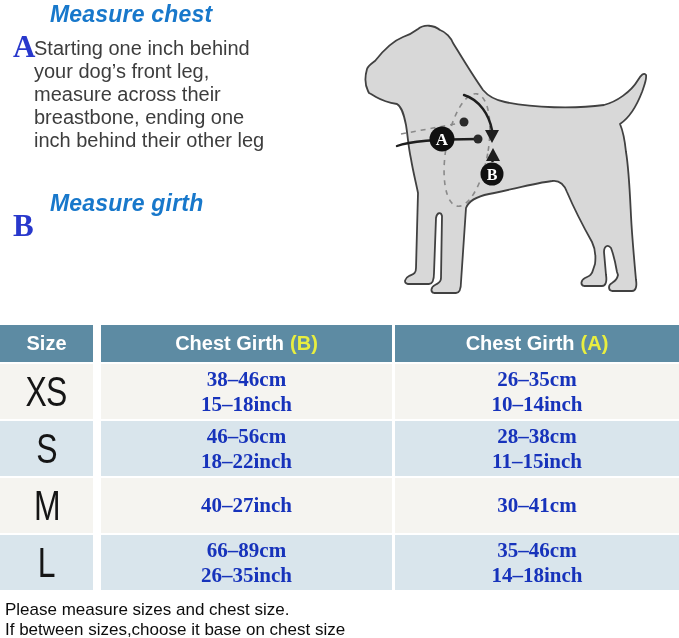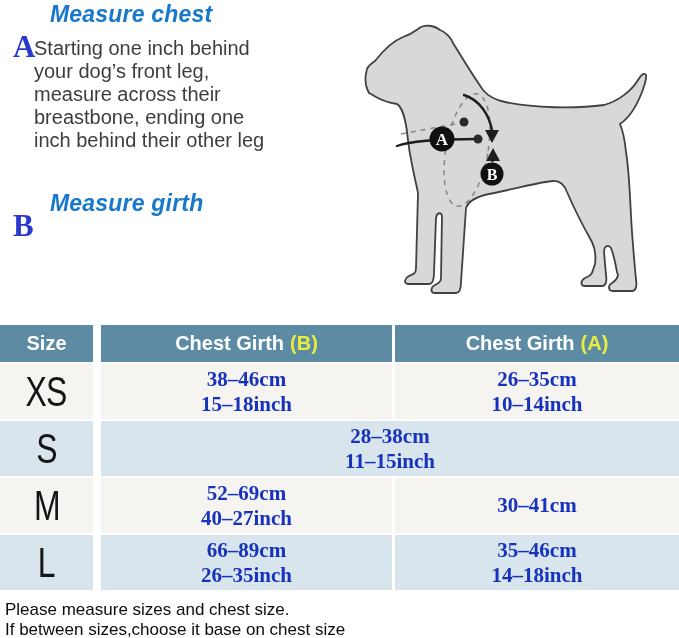--- a/index.html
+++ b/index.html
@@ -179,32 +179,35 @@
       <div class="cell cell-neck">
         <div class="range">26–35cm</div>
         <div class="range">10–14inch</div>
       </div>
     </div>
 
     <div class="t-row t-body-row row-b">
       <div class="cell cell-size">
         <span class="size-label">S</span>
       </div>
+      <div class="cell cell-chest">
+        <div class="range">46–56cm</div>
+        <div class="range">18–22inch</div>
+      </div>
       <div class="cell cell-neck">
         <div class="range">28–38cm</div>
         <div class="range">11–15inch</div>
       </div>
     </div>
 
     <div class="t-row t-body-row row-a">
       <div class="cell cell-size">
         <span class="size-label">M</span>
       </div>
       <div class="cell cell-chest">
-        <div class="range">52–69cm</div>
         <div class="range">40–27inch</div>
       </div>
       <div class="cell cell-neck">
         <div class="range">30–41cm</div>
       </div>
     </div>
 
     <div class="t-row t-body-row row-b">
       <div class="cell cell-size">
         <span class="size-label">L</span>

